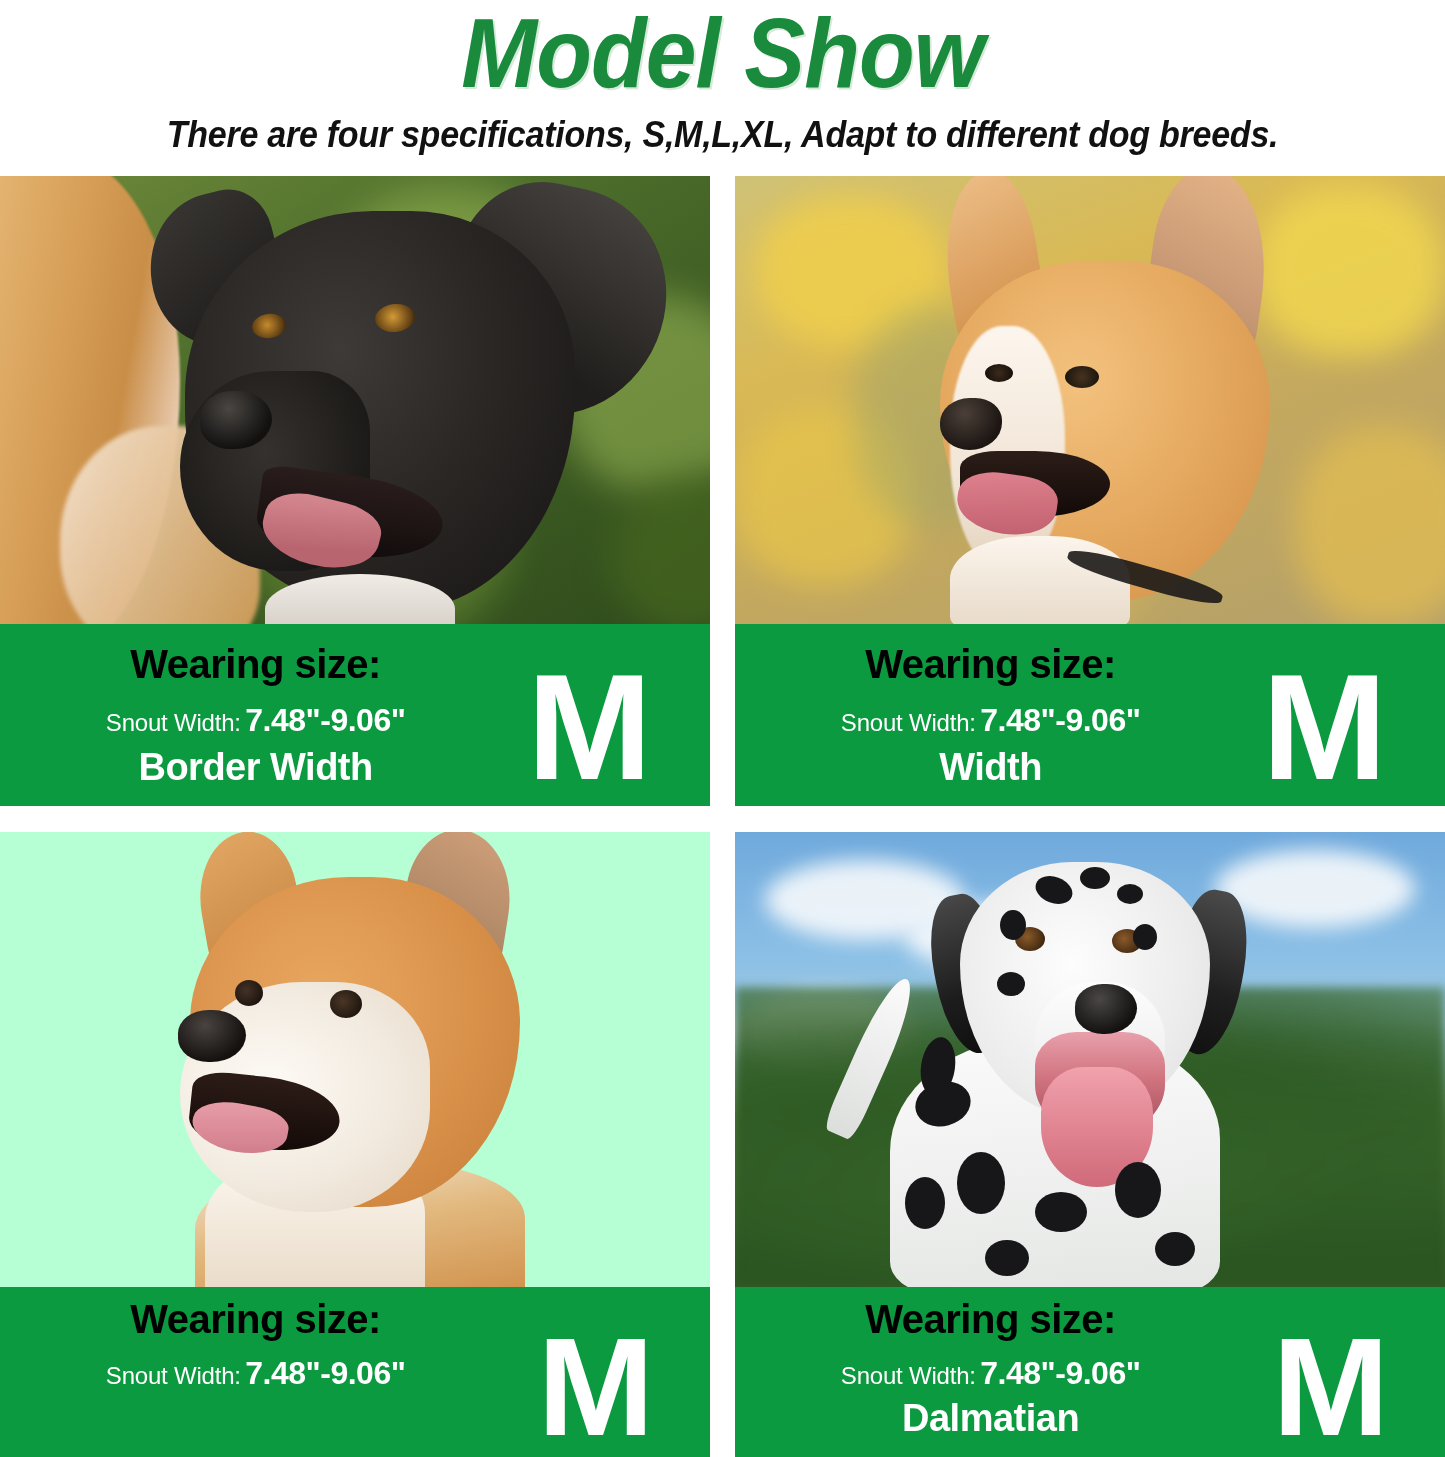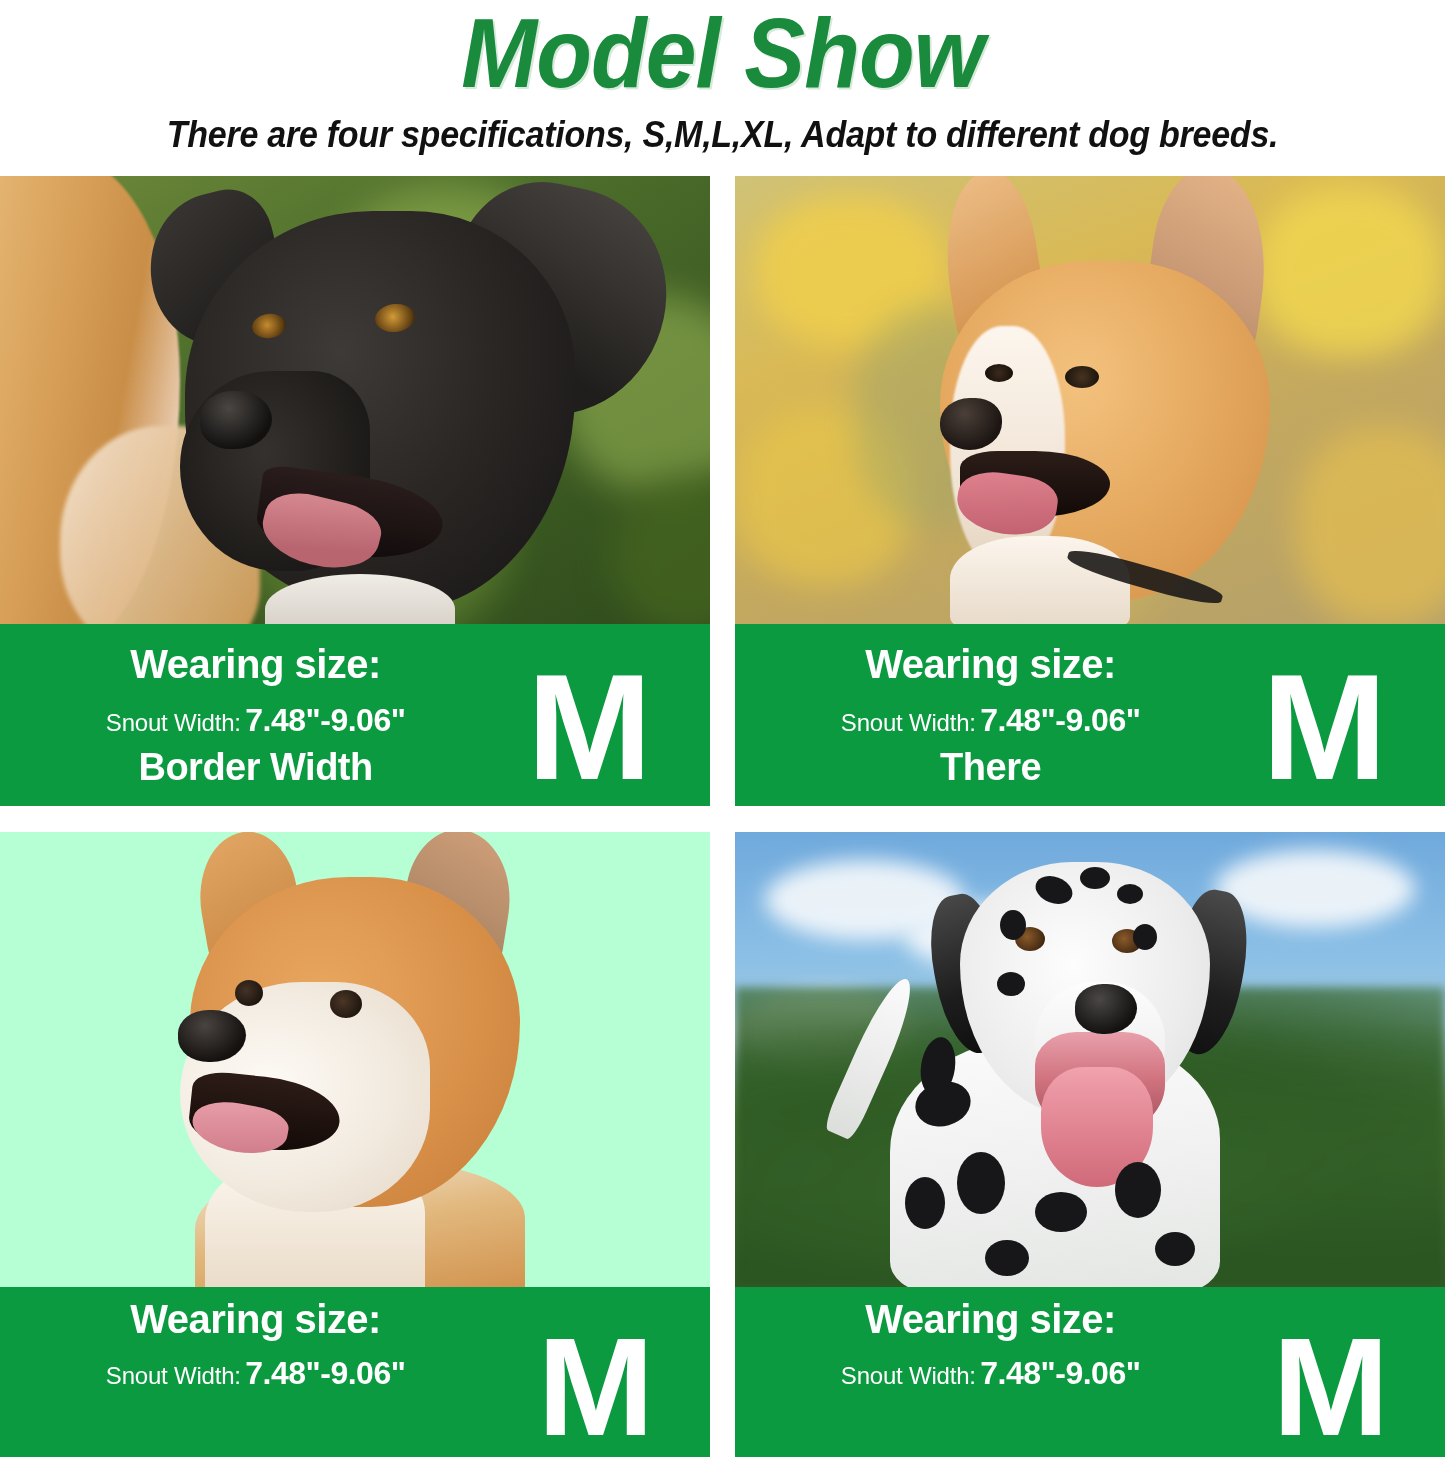--- a/index.html
+++ b/index.html
@@ -36,21 +36,21 @@
   .c-bl .photo,.c-br .photo{height:455px;}
 
   
   .label{
     position:absolute;left:0;bottom:0;width:100%;height:182px;
     background:#0C9A41;
   }
   .c-bl .label,.c-br .label{height:170px;}
   .label-text{position:absolute;left:0;top:0;width:72%;height:100%;}
   .l-wear{
-    position:absolute;width:100%;text-align:center;color:#ffffff;
+    position:absolute;width:100%;text-align:center;color:#000000;
     font-size:40px;font-weight:bold;letter-spacing:-.5px;top:18px;
   }
   .l-snout{
     position:absolute;width:100%;text-align:center;top:78px;color:#fff;white-space:nowrap;
   }
   .l-snout .sw{font-size:24px;font-weight:normal;letter-spacing:-.2px;}
   .l-snout .val{font-size:32px;font-weight:bold;letter-spacing:-.5px;}
   .l-breed{
     position:absolute;width:100%;text-align:center;top:122px;color:#fff;
     font-size:38px;font-weight:bold;letter-spacing:-.5px;
@@ -398,21 +398,21 @@
         <div class="chest"></div>
         <div class="collar"></div>
       </div>
       <div class="label">
         <div class="label-text">
           <div class="l-wear">Wearing size:</div>
           <div class="l-snout">
             <span class="sw">Snout Width:</span>
             <span class="val">7.48"-9.06"</span>
           </div>
-          <div class="l-breed">There</div>
+          <div class="l-breed">Width</div>
         </div>
         <div class="size-badge">M</div>
       </div>
     </div>
 
     <div class="card c-bl">
       <div class="photo ph-shiba">
         <div class="earL"></div>
         <div class="earR"></div>
         <div class="body"></div>
@@ -470,19 +470,20 @@
         <div class="spot s13"></div>
         <div class="spot s14"></div>
       </div>
       <div class="label">
         <div class="label-text">
           <div class="l-wear">Wearing size:</div>
           <div class="l-snout">
             <span class="sw">Snout Width:</span>
             <span class="val">7.48"-9.06"</span>
           </div>
+          <div class="l-breed">Dalmatian</div>
         </div>
         <div class="size-badge">M</div>
       </div>
     </div>
 
   </div>
 </div>
 
 </body></html>

